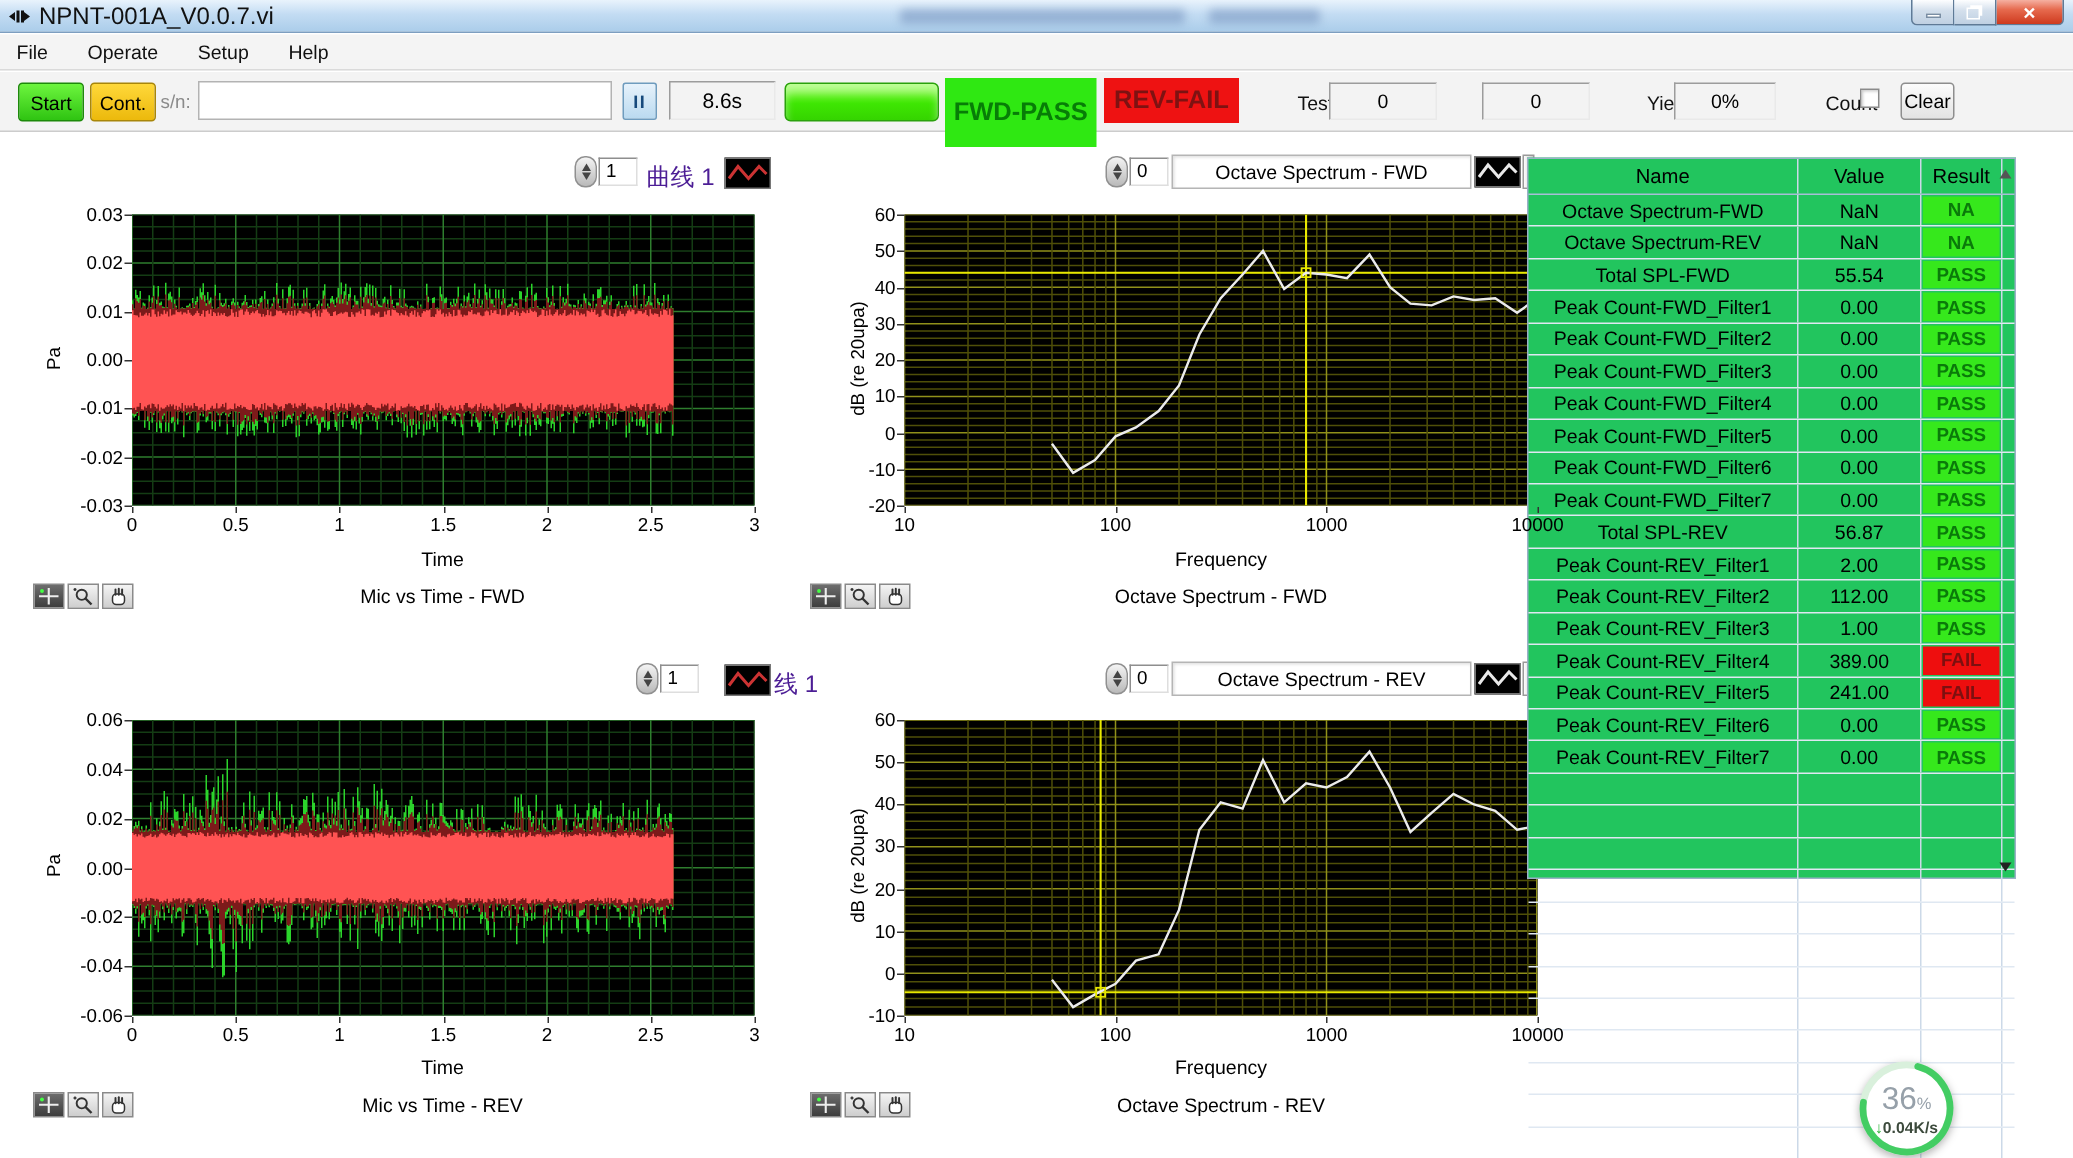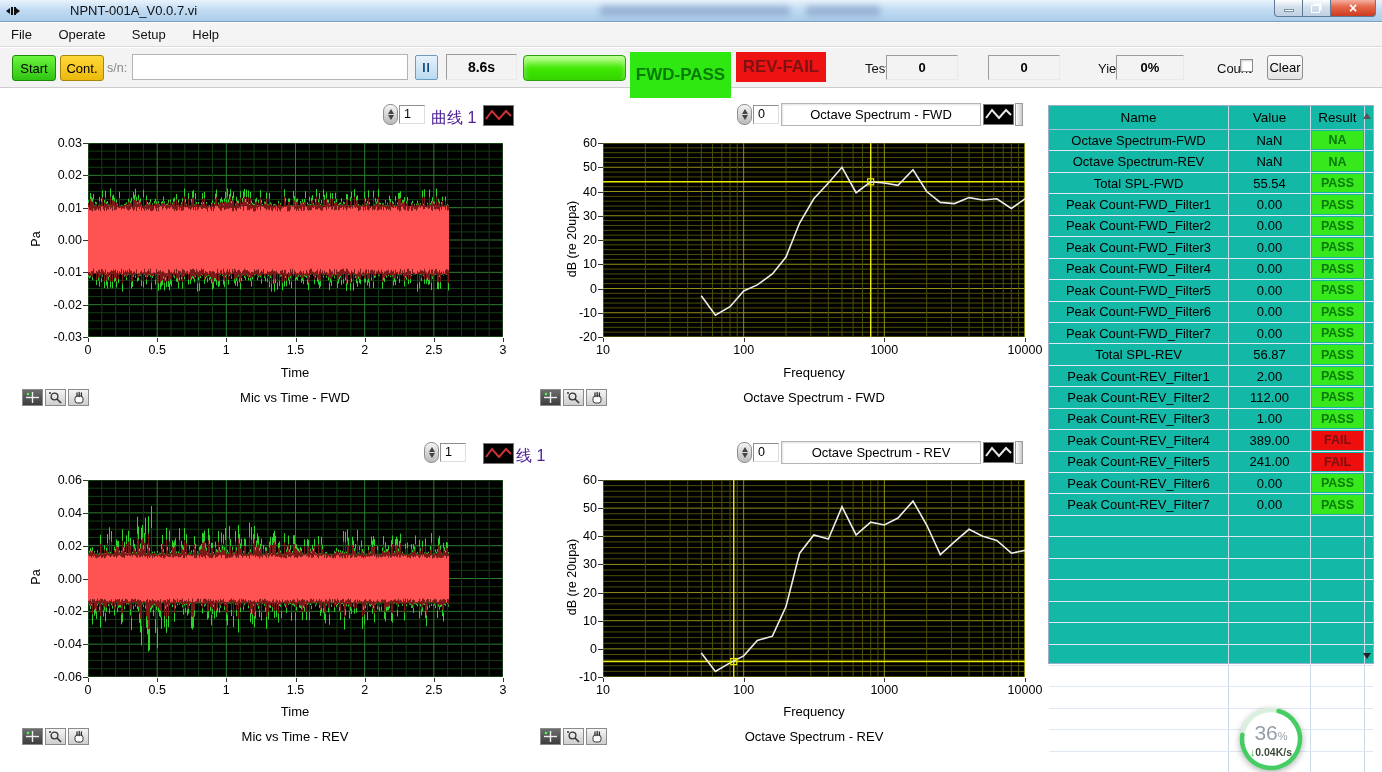--- a/index.html
+++ b/index.html
@@ -4,21 +4,21 @@
 <style>
   * { margin:0; padding:0; box-sizing:border-box; }
   html,body { width:1382px; height:772px; overflow:hidden; }
   body { font-family:"Liberation Sans", sans-serif; background:#fff; position:relative; }
   .app { position:absolute; inset:0; background:#fff; }
 
   
   .titlebar { position:absolute; top:0; left:0; right:0; height:22px;
     background:linear-gradient(#e9f3fc,#c3dcf3 45%,#abcdea); border-bottom:1px solid #7d9ec0; }
   .app-icon { position:absolute; left:6px; top:4px; }
-  .title-text { position:absolute; left:26px; top:3px; font-size:13px; color:#111;margin-left:44px; }
+  .title-text { position:absolute; left:26px; top:3px; font-size:16px; color:#111; }
   .ghost { position:absolute; top:6px; height:10px; background:rgba(110,140,185,.5); filter:blur(3px); border-radius:3px; }
   .ghost.g1 { left:600px; width:190px; }
   .ghost.g2 { left:806px; width:74px; }
   .winbtns { position:absolute; right:6px; top:0; display:flex; }
   .wbtn { height:17px; border:1px solid #5f7a96; border-top:none; display:flex; align-items:center; justify-content:center;
     background:linear-gradient(#fdfeff,#d3dfec 45%,#bfd0e2); }
   .wbtn.min { width:29px; border-radius:0 0 0 4px; }
   .wbtn.max { width:28px; border-left:none; }
   .wbtn.close { width:45px; border-left:none; border-radius:0 0 4px 0;
     background:linear-gradient(#f5b0a1,#e66a4e 40%,#ce3a1e); color:#fff; font-size:14px; font-weight:bold; line-height:14px; }
@@ -32,21 +32,21 @@
   
   .toolbar { position:absolute; top:48px; left:0; right:0; height:40px; background:#f3f3f3; border-bottom:1px solid #cccccc; }
   .btn-start { position:absolute; left:12px; top:55px; width:44px; height:26px; font-size:13px; color:#000;
     background:linear-gradient(#6df53e,#2fc412); border:1px solid #1d8a0a; border-radius:3px; }
   .btn-cont { position:absolute; left:60px; top:55px; width:44px; height:26px; font-size:13px; color:#000;
     background:linear-gradient(#ffd83a,#ecb90c); border:1px solid #a8860a; border-radius:3px; }
   .sn-label { position:absolute; left:107px; top:61px; font-size:12.5px; color:#8a8a8a; }
   .sn-input { position:absolute; left:132px; top:54px; width:276px; height:26px; border:1px solid #b3b3b3; background:#fff; padding:0 6px; font-size:13px; }
   .btn-pause { position:absolute; left:415px; top:55px; width:23px; height:25px; font-size:12px; font-weight:bold; color:#16497c;
     background:linear-gradient(#e7f2fb,#badaf0); border:1px solid #6f9cbe; border-radius:2px; letter-spacing:1px; }
-  .sunken { background:#f3f3f3; border:1px solid; border-color:#9c9c9c #e9e9e9 #e9e9e9 #9c9c9c; display:flex; align-items:center; justify-content:center;font-weight:bold; }
+  .sunken { background:#f3f3f3; border:1px solid; border-color:#9c9c9c #e9e9e9 #e9e9e9 #9c9c9c; display:flex; align-items:center; justify-content:center; }
   .elapsed-box { position:absolute; left:446px; top:54px; width:71px; height:26px; font-size:14px; color:#000; }
   .led-bar { position:absolute; left:523px; top:55px; width:103px; height:26px; border-radius:4px; border:1px solid #2aa10c;
     background:linear-gradient(#8cff44,#3ee603 55%,#35d400); box-shadow:inset 0 6px 6px rgba(255,255,255,.45); }
   .fwd-pass { position:absolute; left:630px; top:52px; width:101px; height:46px; background:#2fe812; color:#077d07;
     font-size:17px; font-weight:bold; display:flex; align-items:center; justify-content:center; }
   .rev-fail { position:absolute; left:736px; top:52px; width:90px; height:30px; background:#ee1212; color:#7e1212;
     font-size:17px; font-weight:bold; display:flex; align-items:center; justify-content:center; }
   .tb-label { position:absolute; font-size:13px; color:#111; top:61px;margin-left:20px; }
   .lbl-tested { left:845px; } .lbl-ok { left:968px; } .lbl-yield { left:1078px; } .lbl-count { left:1197px; }
   .tb-box { position:absolute; top:55px; height:25px; font-size:13px; color:#000; }
@@ -74,21 +74,21 @@
   .legend-box { position:absolute; width:200px; height:23px; background:#fff; border:1px solid #b5b5b5;
     box-shadow:inset 1px 1px 2px rgba(0,0,0,.12); font-size:13px; color:#000; display:flex; align-items:center; justify-content:center; }
   .legend-icon { position:absolute; width:31px; height:21px; background:#000; border:1px solid #777; }
   .legend-scroll { position:absolute; width:8px; height:23px; background:linear-gradient(90deg,#fdfdfd,#c9c9c9); border:1px solid #9a9a9a; }
   .tools { position:absolute; display:flex; gap:2px; }
   .tool-btn { width:21px; height:17px; border:1px solid #8a8a8a; background:linear-gradient(#f4f4f4,#cecece);
     display:flex; align-items:center; justify-content:center; }
   .tool-btn.dark { background:linear-gradient(#6d6d6d,#3d3d3d); }
 
   
-  .results { position:absolute; left:1048px; top:105px; width:326px; height:559px; background:#14b8a6; border:1px solid #9ab0c8; }
+  .results { position:absolute; left:1018px; top:105px; width:326px; height:481px; background:#22c55e; border:1px solid #9ab0c8; }
   .thead { display:flex; height:24px; border-bottom:1px solid #a8bed6; font-size:13.5px; color:#000; }
   .th { display:flex; align-items:center; justify-content:center; border-right:1px solid #ccd9e8; }
   .th-name { width:180px; } .th-value { width:82px; } .th-result { width:54px; }
   .trow { display:flex; height:21.45px; border-bottom:1px solid #dfe8f2; font-size:13px; color:#000; }
   .td { display:flex; align-items:center; justify-content:center; border-right:1px solid #ccd9e8; overflow:hidden; }
   .td-name { width:180px; } .td-value { width:82px; } .td-result { width:54px; padding:1px;justify-content:flex-end; }
   .result-badge { width:100%; height:100%; display:flex; align-items:center; justify-content:center; font-size:12.5px; font-weight:bold; }
   .result-badge.pass { background:#36e81c; color:#0a7a0a; }
   .result-badge.fail { background:#ee0e0e; color:#7c1010; }
   .scroll-arrow-up { position:absolute; right:2px; top:7px; width:0; height:0;

